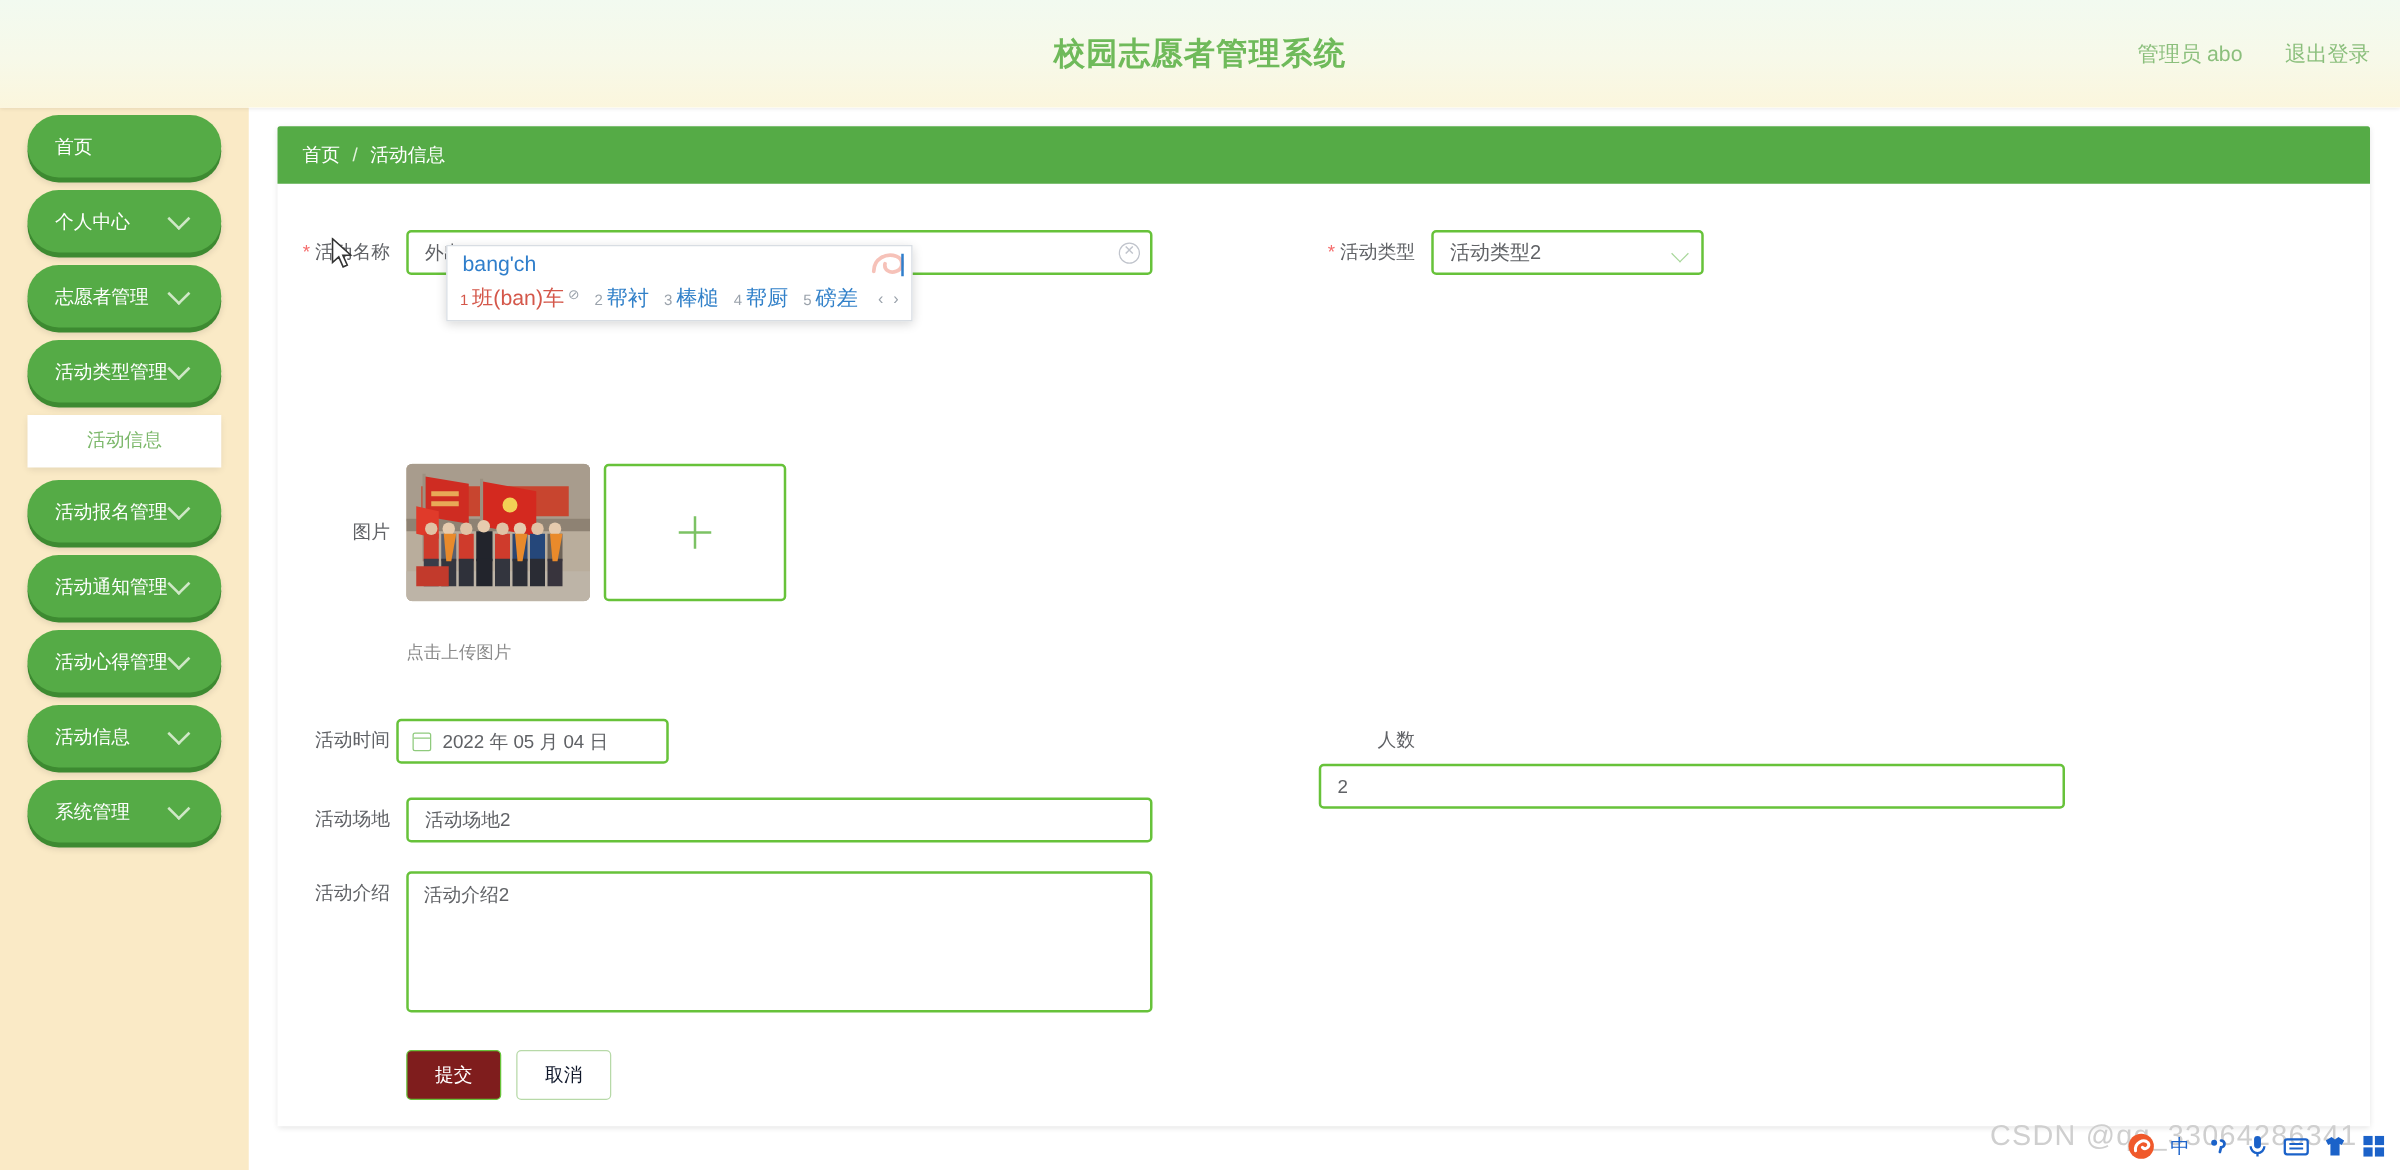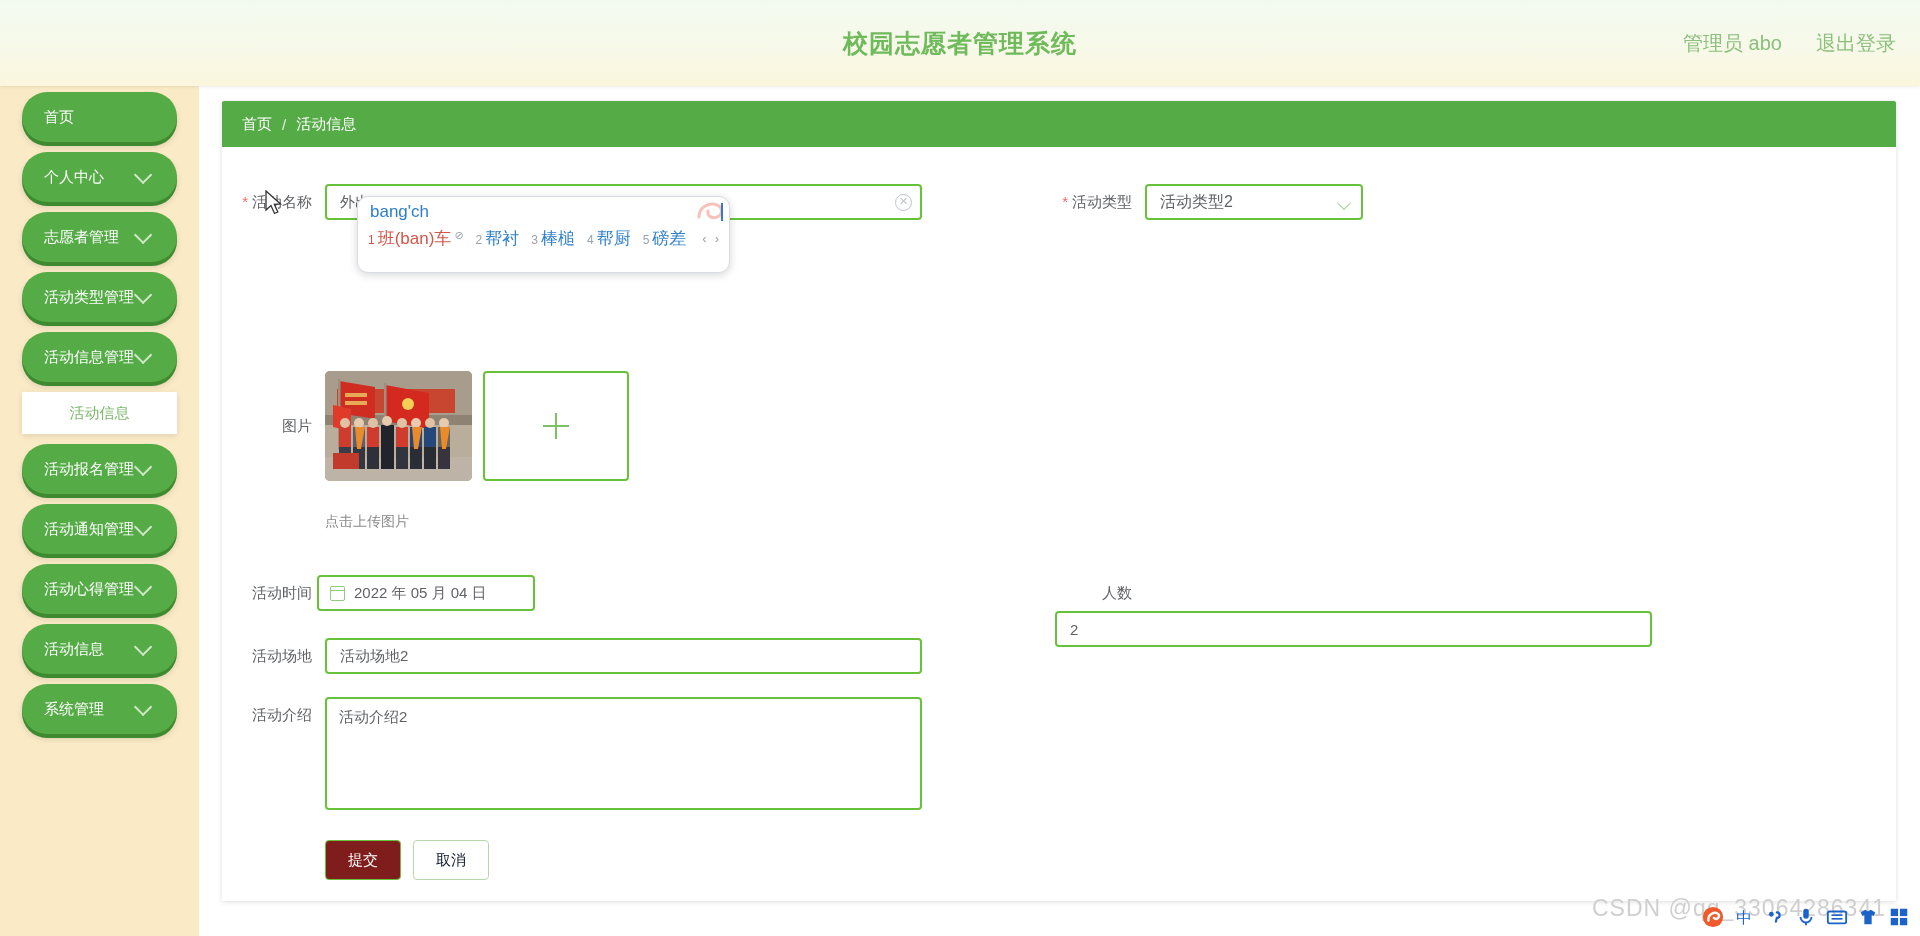--- a/index.html
+++ b/index.html
@@ -32,21 +32,21 @@
     font-weight: 700;
     color: #6fba5a;
     letter-spacing: 1px;
   }
   .header-right {
     position: absolute; right: 24px; top: 0;
     height: 86px;
     display: flex; align-items: center; gap: 34px;
   }
   .header-right span {
-    font-size: 20px;
+    font-size: 17px;
     color: #8bbf7c;
   }
   .header-link { cursor: pointer; }
 
   
   .sidebar {
     position: absolute; left: 0; top: 86px;
     width: 199px; height: 850px;
     background: #faeac6;
     z-index: 30;
@@ -267,23 +267,23 @@
   .btn-default {
     background: #ffffff; color: #0f172a; border: 1px solid #b7d9a8;
   }
 
   
   .ime {
     position: absolute;
     background: #ffffff;
     border: 1px solid #d8dde3;
     box-shadow: 0 2px 8px rgba(0,0,0,.16);
-    border-radius: 11px;
+    border-radius: 0;
     z-index: 200;
-    padding: 4px 8px 22px 8px;
+    padding: 4px 8px 6px 8px;
     white-space: nowrap;
   }
   .ime-pinyin {
     font-size: 17px;
     color: #2f7ecb;
     padding: 1px 4px 3px 4px;
     position: relative;
   }
   .ime-pinyin::after {
     content: "";
@@ -378,26 +378,20 @@
         </span>
     </div>
 
     <div class="nav-item">
       <span class="nav-label">活动类型管理</span>
       <span class="nav-chevron-wrap">
           <i class="nav-chevron"></i>
         </span>
     </div>
 
-    <div class="nav-item">
-      <span class="nav-label">活动信息管理</span>
-      <span class="nav-chevron-wrap">
-          <i class="nav-chevron"></i>
-        </span>
-    </div>
 
     <div class="submenu">
       <div class="submenu-item">活动信息</div>
     </div>
 
     <div class="nav-item">
       <span class="nav-label">活动报名管理</span>
       <span class="nav-chevron-wrap">
           <i class="nav-chevron"></i>
         </span>

